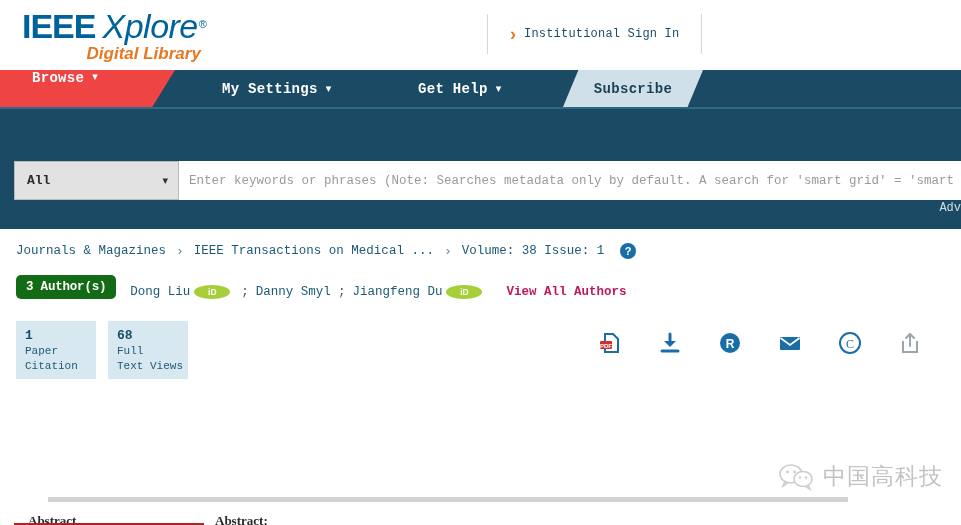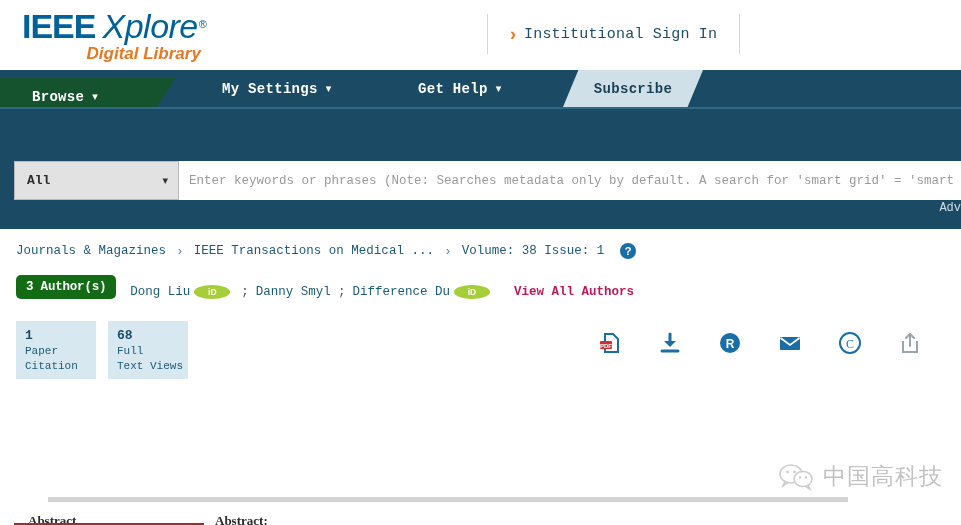--- a/index.html
+++ b/index.html
@@ -79,41 +79,41 @@
   }
   .signin-chevron {
     color: #e87722;
     font-size: 18px;
     font-weight: bold;
     margin-right: 8px;
     font-family: "Liberation Sans", sans-serif;
   }
   .signin-text {
     font-family: "Liberation Mono", "DejaVu Sans Mono", monospace;
-    font-size: 15px;
+    font-size: 12px;
     color: #1c4d66;
     letter-spacing: 0.2px;
   }
 
   
   .navbar {
     height: 37px;
     background: #1b4b64;
     position: relative;
     overflow: hidden;
     border-bottom: 2px solid #2e6a85;
   }
   .nav-browse {
     position: absolute;
-    left: 0; top: 8px;
+    left: 0; top: 0;
     width: 175px; height: 37px;
-    background: #14532d;
+    background: #ef4444;
     clip-path: polygon(0 0, 100% 0, 87% 100%, 0 100%);
     display: flex;
-    align-items: center;
+    align-items: flex-start;
   }
   .nav-label {
     font-family: "Liberation Mono", "DejaVu Sans Mono", monospace;
     font-size: 14px;
     color: #ffffff;
     font-weight: bold;
     letter-spacing: 0.3px;
   }
   .nav-browse .nav-label { margin-left: 32px; }
   .nav-caret {
@@ -464,21 +464,21 @@
 
 
   <div class="authors-row">
     <span class="author-badge">3 Author(s)</span>
     <span class="author-list">
       <span class="author-name">Dong Liu</span>
       <span class="orcid">iD</span>
       <span class="author-sep">;</span>
       <span class="author-name">Danny Smyl</span>
       <span class="author-sep">;</span>
-      <span class="author-name">Difference Du</span>
+      <span class="author-name">Jiangfeng Du</span>
       <span class="orcid">iD</span>
       <span class="view-all">View All Authors</span>
     </span>
   </div>
 
   <div class="metrics-actions">
 
     <div class="metric-box">
       <div class="metric-num">1</div>
       <div class="metric-text">Paper</div>

